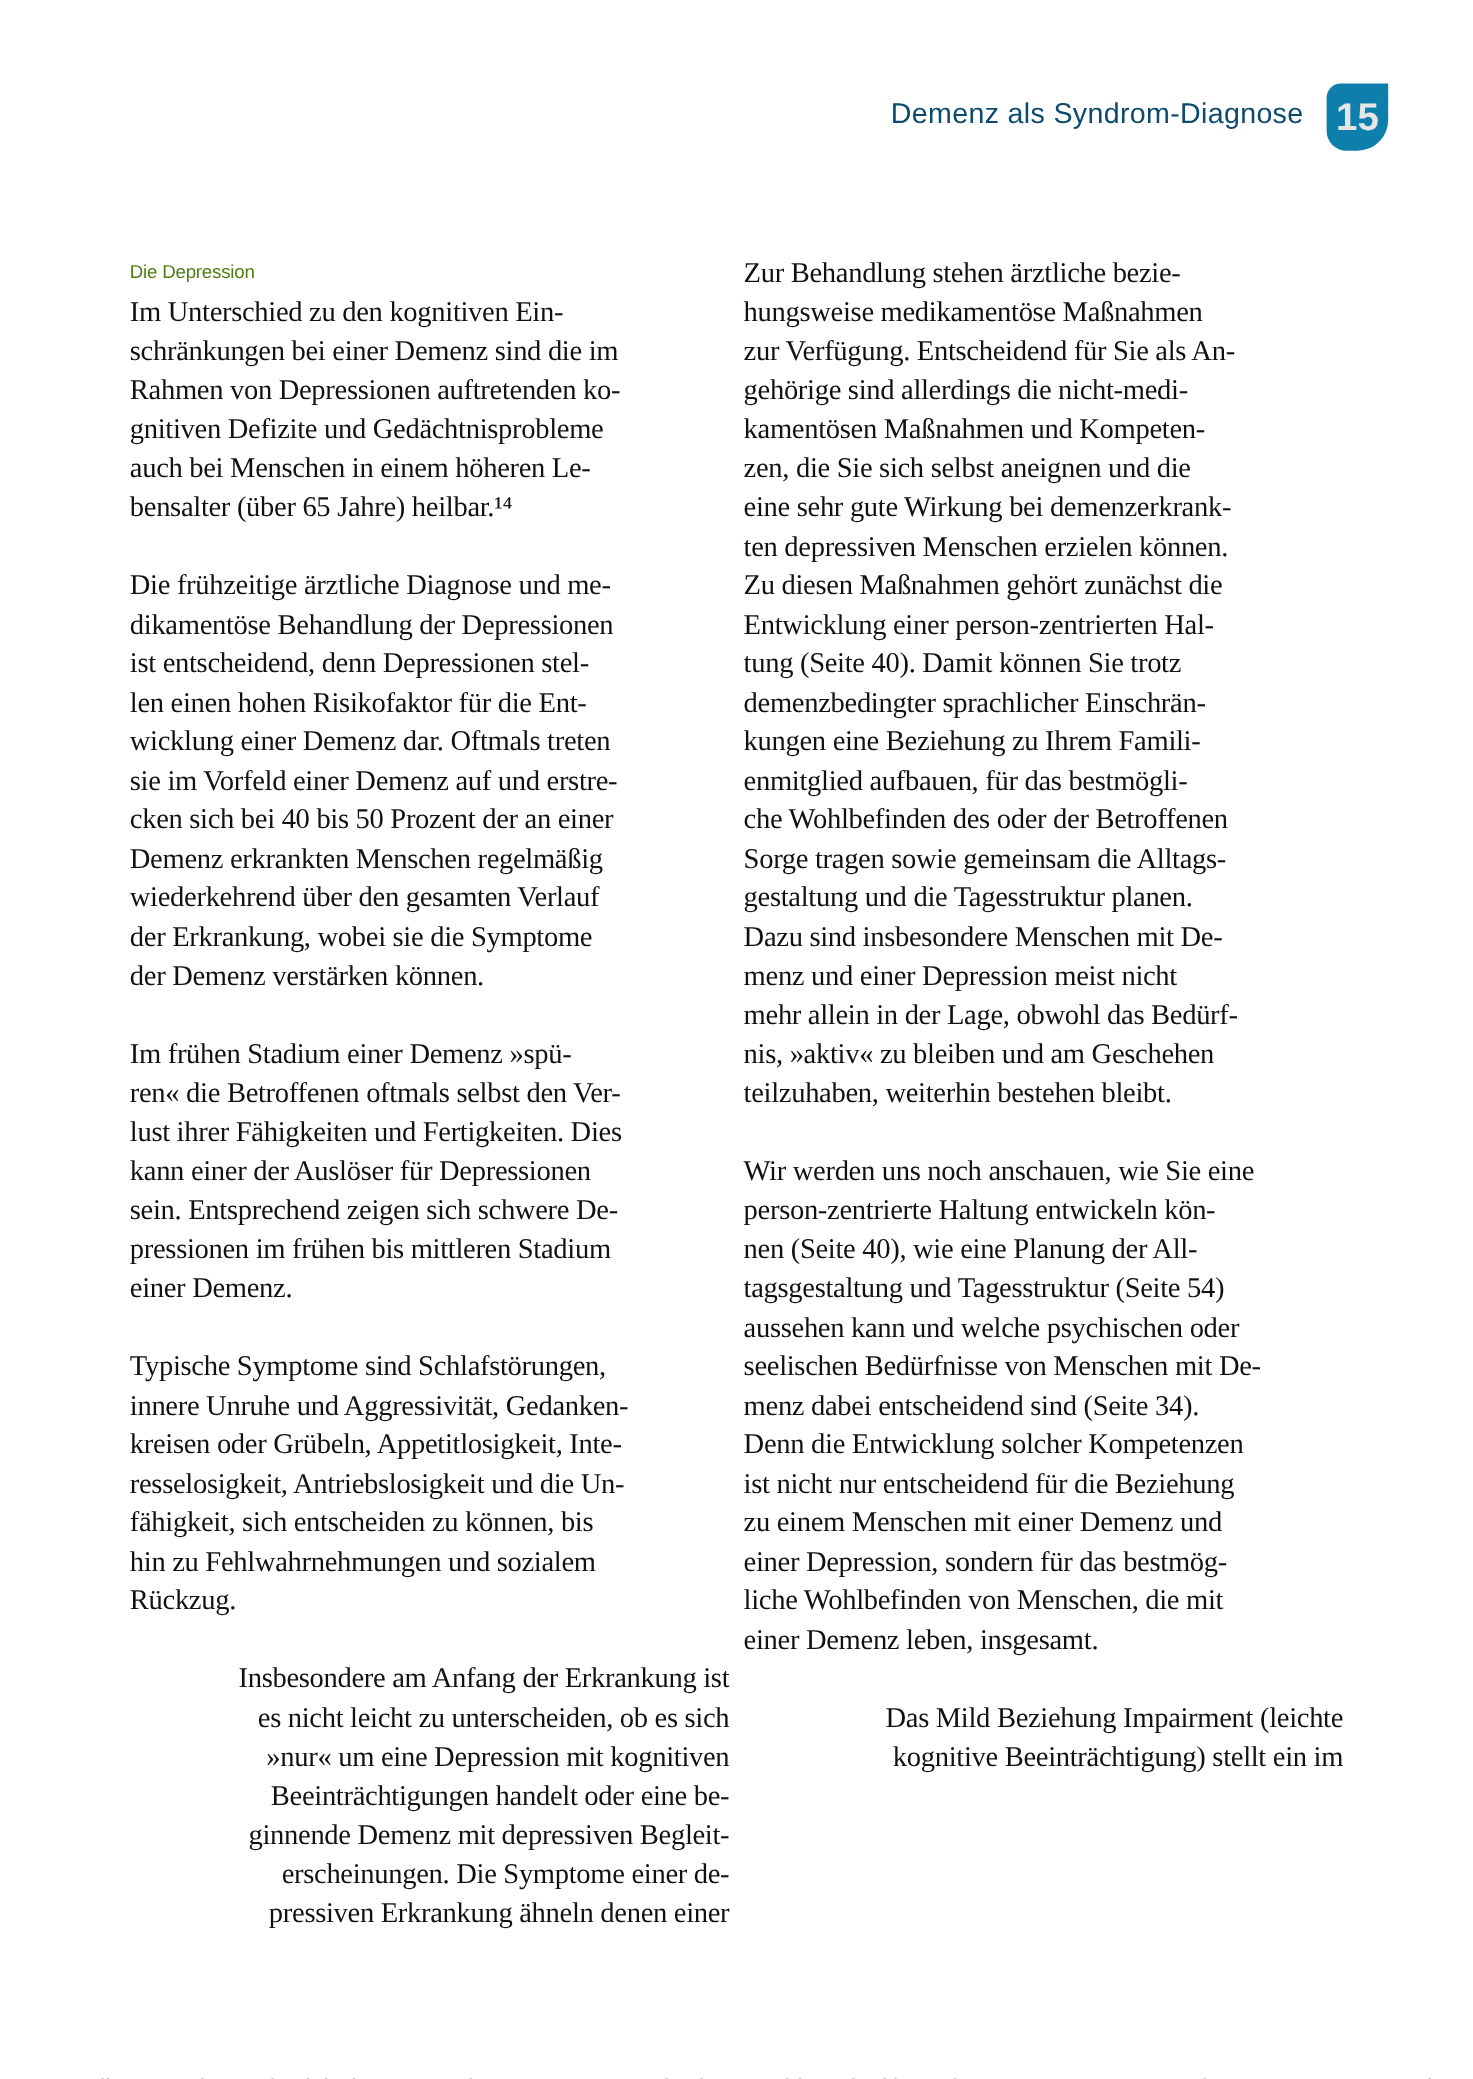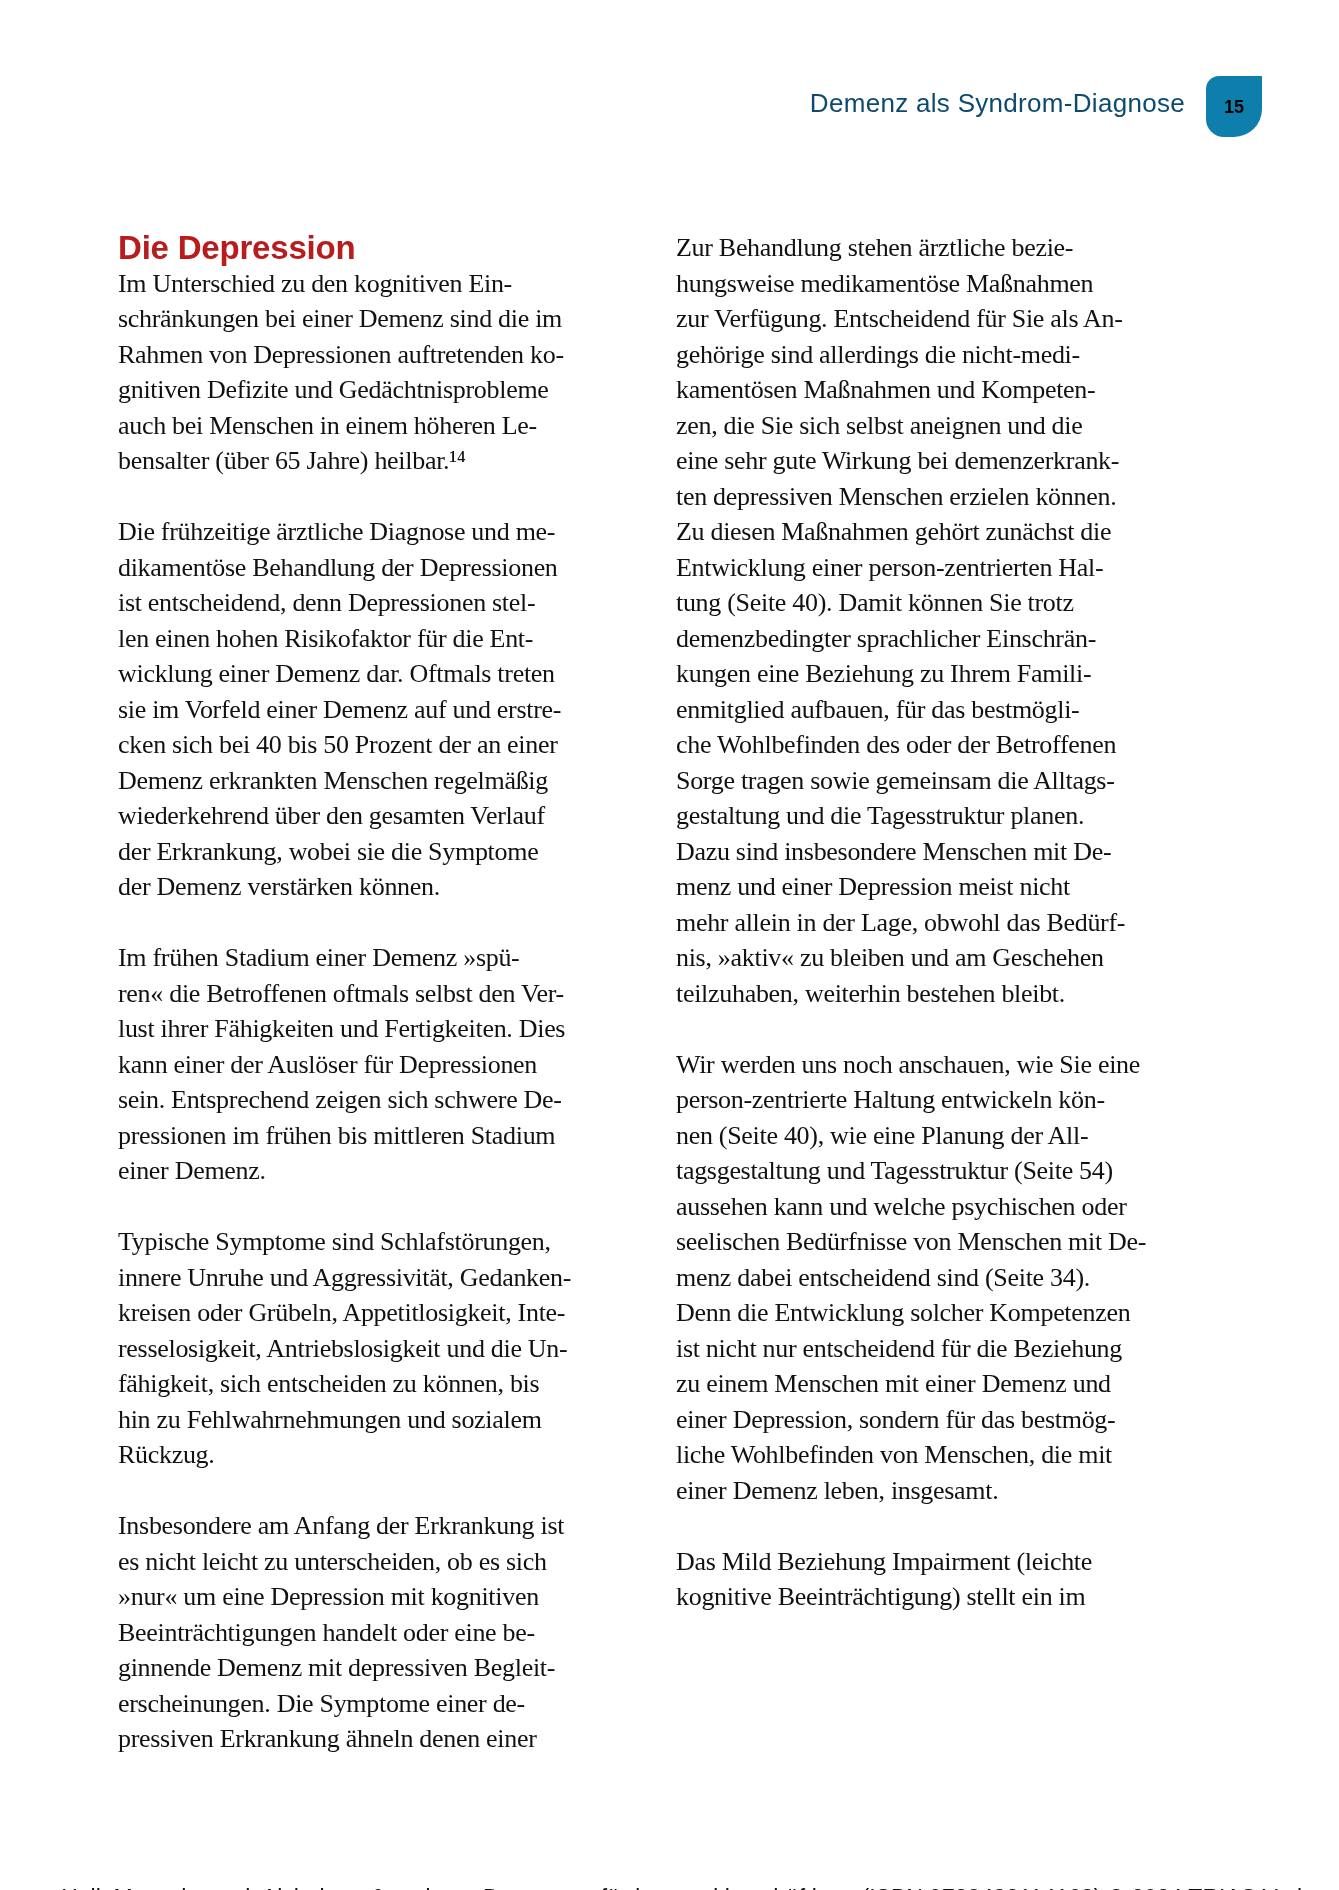--- a/index.html
+++ b/index.html
@@ -28,50 +28,50 @@
     top: 76px;
     width: 56px;
     height: 61px;
     background: #0e7fad;
     border-radius: 13px 0 28px 18px;
     display: flex;
     align-items: center;
     justify-content: center;
   }
   .page-badge .num {
-    color: #000000;
+    color: #e5e5e5;
     font-family: "Liberation Sans", sans-serif;
     font-weight: bold;
-    font-size: 18px;
+    font-size: 35px;
     line-height: 1;
   }
   .col {
     position: absolute;
     top: 230px;
     width: 545px;
   }
   .col-left  { left: 118px; }
   .col-right { left: 676px; }
   .body-par {
     font-family: "Liberation Serif", "DejaVu Serif", serif;
     font-size: 26px;
     line-height: 35.5px;
     letter-spacing: -0.3px;
     color: #111111;
     white-space: pre;
     margin: 0 0 35.5px 0;
   }
-  .body-par:last-child { margin-bottom: 0; }
+  .body-par:last-child { margin-bottom: 0; text-align: right; }
   .col-heading {
     font-family: "Liberation Sans", sans-serif;
-    font-weight: bold;
-    font-size: 33px;
+    font-weight: normal;
+    font-size: 17px;
     line-height: 35.5px;
     letter-spacing: -0.2px;
-    color: #b91c1c;
+    color: #4d7c0f;
     white-space: nowrap;
   }
   .footer {
     position: absolute;
     top: 1845px;
     left: 0;
     width: 100%;
     text-align: center;
     font-family: "Liberation Sans", sans-serif;
     font-size: 23px;

